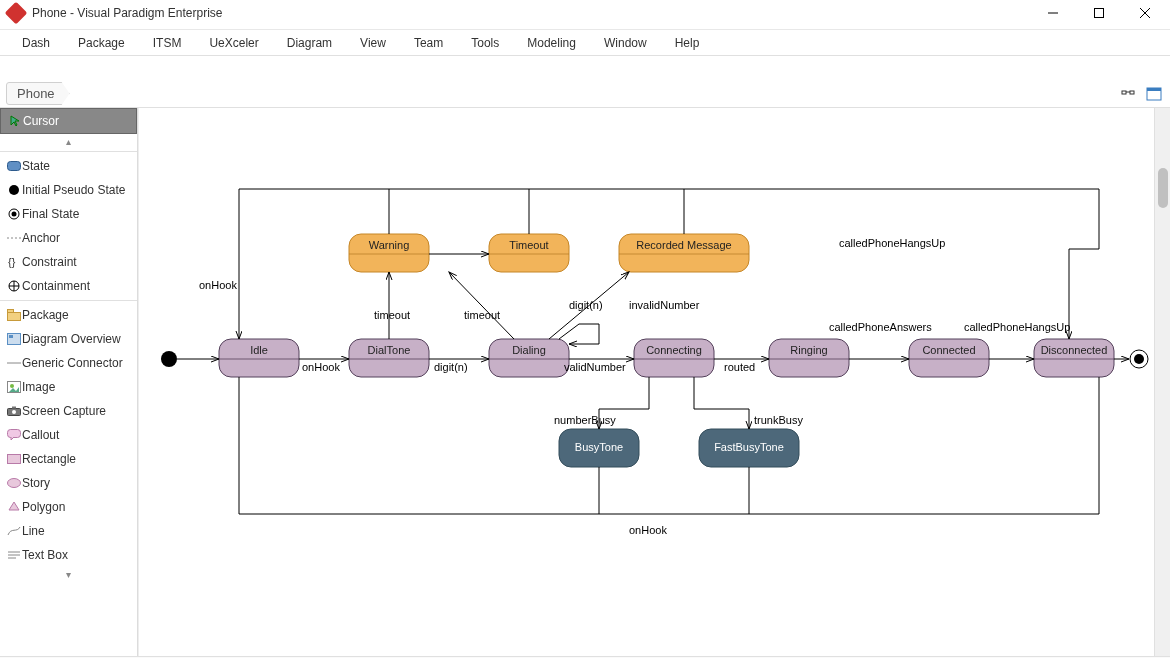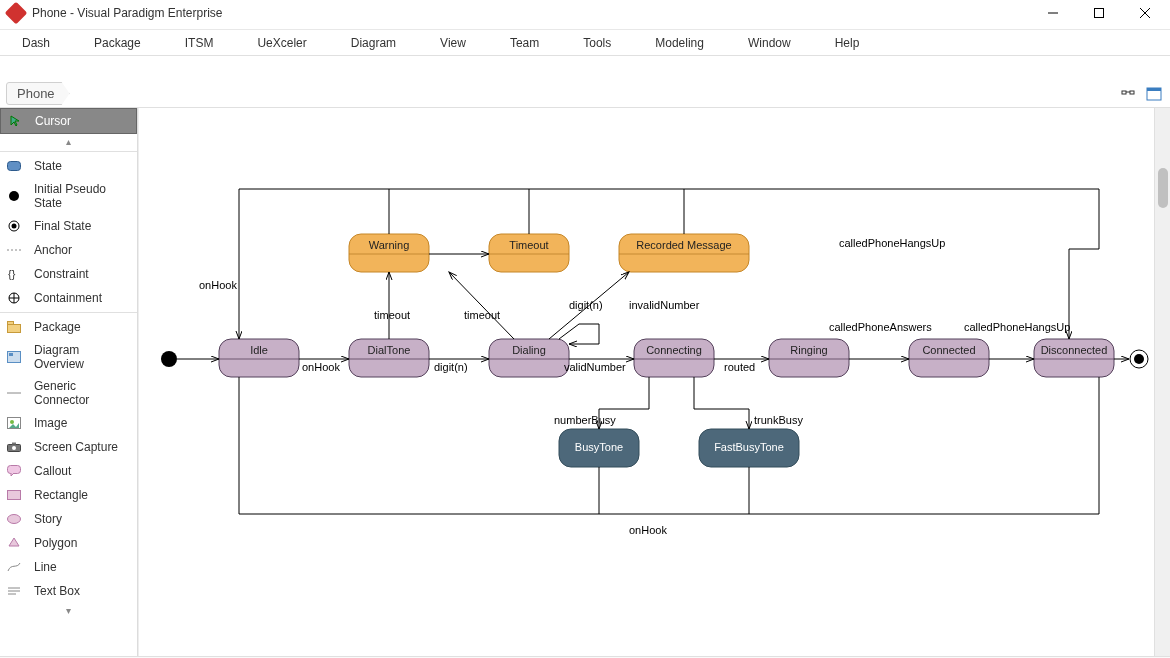--- a/index.html
+++ b/index.html
@@ -20,34 +20,34 @@
 
   
   .titlebar { height:30px; display:flex; align-items:center; padding:0 2px 4px 8px; background:#fff; border-bottom:1px solid #e8e8e8;}
   .titlebar .app-icon { width:16px; height:16px; background:#d0322f; border-radius:2px; transform:rotate(45deg); margin-right:8px;}
   .title-text { font-size:12px; color:#333;}
   .winctrls { margin-left:auto; display:flex;}
   .winbtn { width:46px; height:30px; display:flex; align-items:center; justify-content:center; }
   .winbtn svg { display:block;}
 
   
-  .menubar { height:26px; display:flex; align-items:center; padding:0 8px; gap:16px; border-bottom:1px solid #e0e0e0; background:#fff;}
+  .menubar { height:26px; display:flex; align-items:center; padding:0 8px; gap:0; border-bottom:1px solid #e0e0e0; background:#fff;}
   .menu-item { padding:4px 14px; cursor:default;}
 
   
   .crumbbar { height:28px; display:flex; align-items:center; padding:0 6px; border-bottom:1px solid #e0e0e0; background:#fff;margin-top:24px;}
   .crumb { font-size:13px; color:#555; padding:3px 14px 3px 10px; border:1px solid #d0d0d0; border-radius:3px; background:#f8f8f8; position:relative; margin-right:4px;
     clip-path: polygon(0 0, calc(100% - 8px) 0, 100% 50%, calc(100% - 8px) 100%, 0 100%); }
   .crumbbar .spacer { flex:1;}
   .toolicon { width:20px; height:20px; margin-left:6px; display:flex; align-items:center; justify-content:center; border:1px solid transparent;}
 
   
   .main { display:flex; height:calc(658px - 30px - 26px - 28px - 26px); }
   .palette { width:138px; background:#fff; border-right:1px solid #dcdcdc; overflow:hidden; position:relative;}
-  .pal-item { display:flex; align-items:center; gap:12px; padding:4px 6px; font-size:12px; cursor:default;}
+  .pal-item { display:flex; align-items:center; gap:0; padding:4px 6px; font-size:12px; cursor:default;}
   .pal-item.selected { background:#888; color:#fff; border:1px solid #666;}
   .pal-sep { height:1px; background:#e0e0e0; margin:2px 0;}
   .pal-more { text-align:center; color:#888; font-size:10px; padding:2px;}
   .pal-icon { width:16px; height:16px; display:flex; align-items:center; justify-content:center; flex-shrink:0;}
 
   .canvas-wrap { flex:1; position:relative; background:#fff; overflow:hidden; border-left:1px solid #eee;}
   svg.diagram { position:absolute; top:0; left:0; width:100%; height:100%; }
 
   .state-label { font-size:11px; text-anchor:middle; dominant-baseline:middle; fill:#222; pointer-events:none;}
   .orange-label { font-size:11px; text-anchor:middle; dominant-baseline:middle; fill:#222;}

